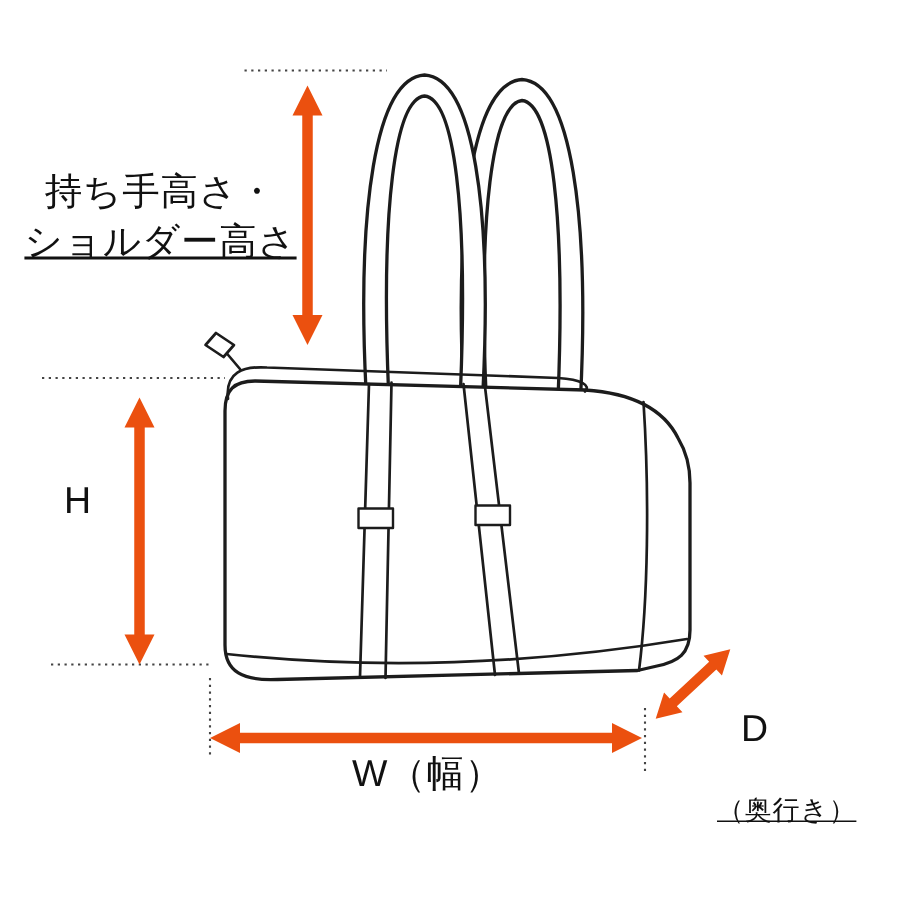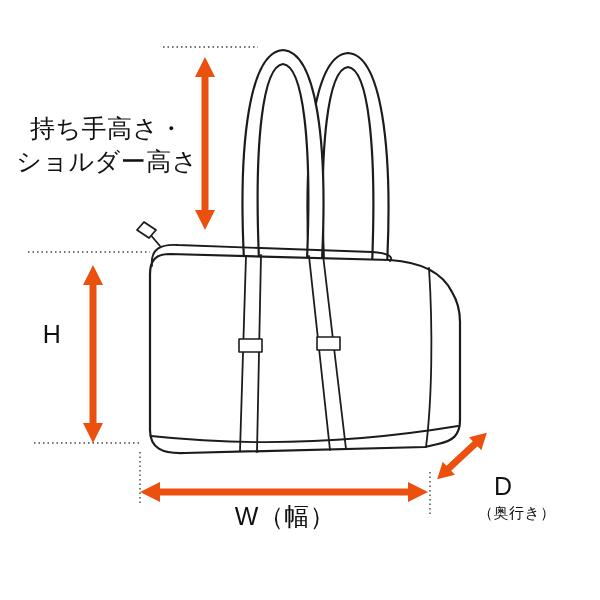--- a/index.html
+++ b/index.html
@@ -18,27 +18,27 @@
   .label {
     position: absolute;
     color: #111111;
     text-align: center;
     line-height: 1.32;
     font-size: 25px;
     font-weight: 500;
     letter-spacing: 0.5px;
     white-space: nowrap;
   }
-  .label .l2 { display: block; }
+  .label .l2 { display: block; text-decoration: underline; }
   #label-handle-height { left: 14px;  top: 112px; width: 186px; }
   #label-height        { left: 0px;   top: 318px; width: 104px; }
   #label-width         { left: 190px; top: 500px; width: 190px; }
   #label-depth         { left: 478px; top: 470px; width: 122px; text-align: left; }
   #label-depth .l1     { padding-left: 16px; display: block; }
-  #label-depth .l2     { font-size: 15px; }
+  #label-depth .l2     { font-size: 18px; margin-top: 26px; }
 </style>
 </head>
 <body>
 
 <div class="canvas">
 
   <svg width="600" height="600" viewBox="0 0 600 600">
 
     <g fill="none" stroke-width="1.4" stroke-dasharray="1.5 3" stroke="#444444">
       <path d="M 163 47 H 258"></path>

